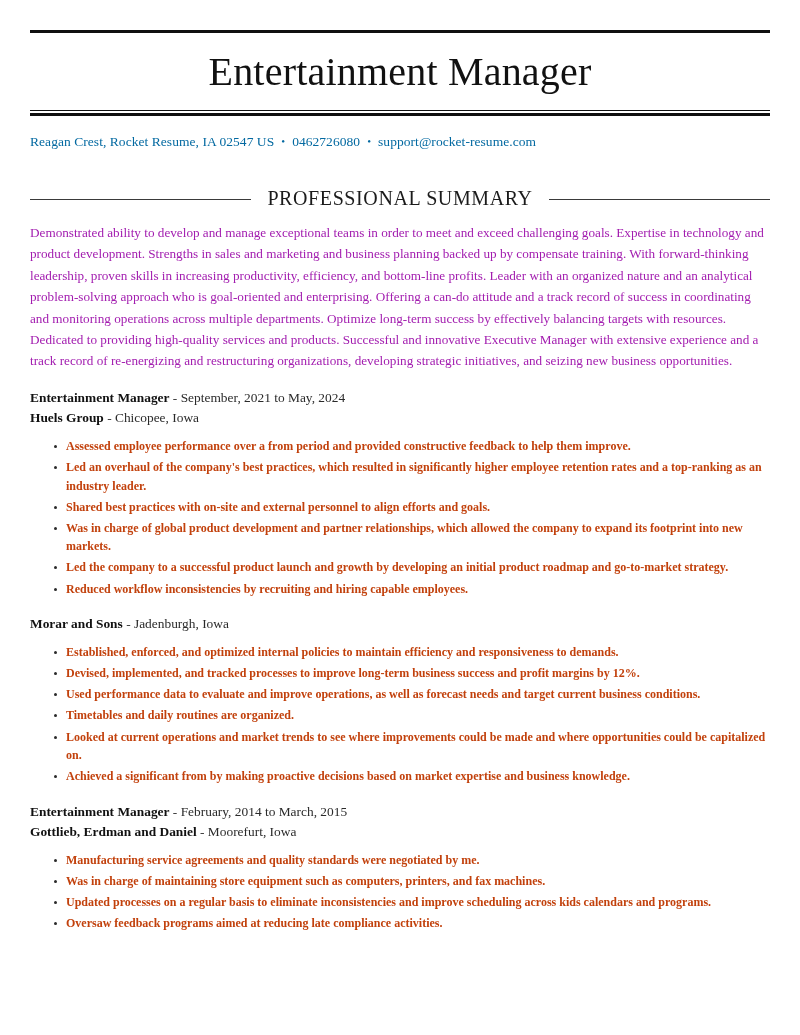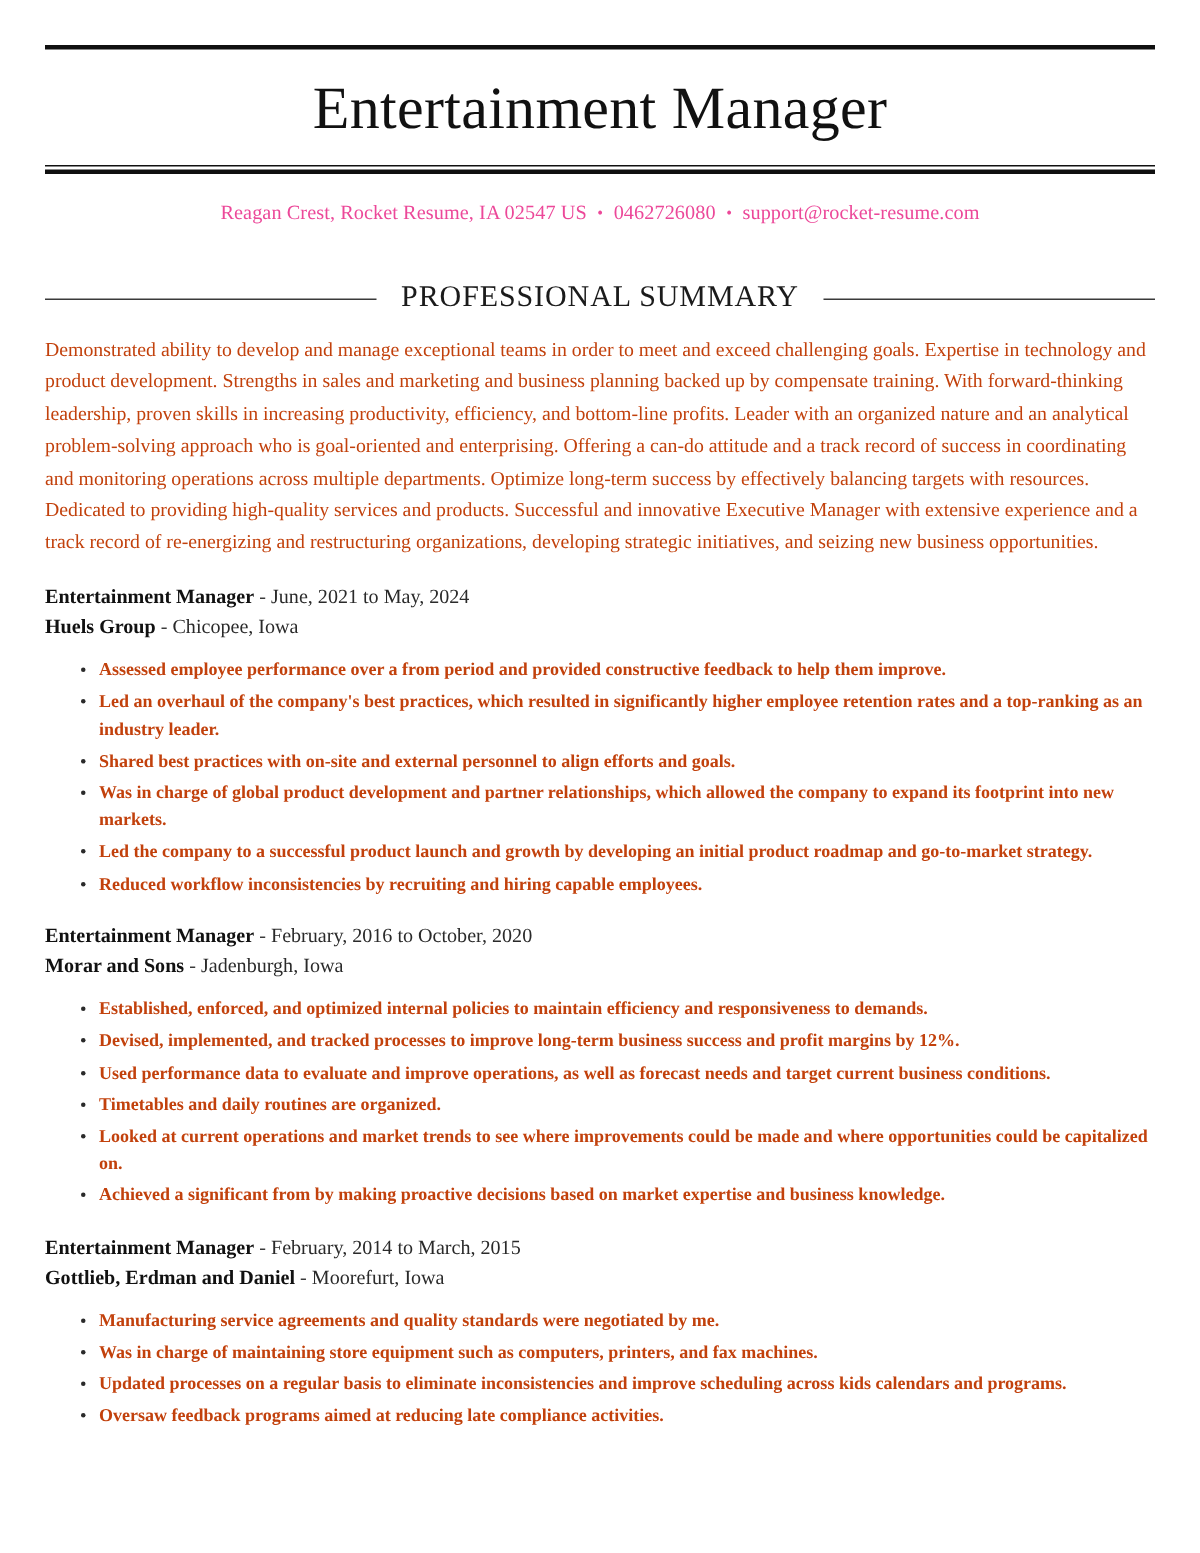--- a/index.html
+++ b/index.html
@@ -40,23 +40,22 @@
     text-align: center;
     font-size: 40px;
     line-height: 1.0;
     font-weight: 400;
     letter-spacing: 0.2px;
     padding: 19px 0 18px 0;
     color: #111111;
     font-family: "Liberation Serif", "DejaVu Serif", serif;
   }
   .contact-line {
-    text-align: center;
     font-size: 13.5px;
-    color: #ec4899;
+    color: #0369a1;
     padding-top: 18px;
     letter-spacing: 0.05px;
   }
   .contact-sep {
     display: inline-block;
     padding: 0 7px;
     font-size: 11px;
     vertical-align: 1px;
   }
 
@@ -80,21 +79,21 @@
     letter-spacing: 0.6px;
     color: #1b1b1b;
     white-space: nowrap;
     transform: translateY(-1px);
   }
 
   
   .summary {
     font-size: 13.2px;
     line-height: 1.62;
-    color: #c2410c;
+    color: #a21caf;
     text-align: left;
   }
 
   
   .job { margin-top: 16px; }
   .job:first-of-type { margin-top: 6px; }
   .job-line {
     font-size: 13.4px;
     line-height: 1.5;
     color: #2a2a2a;
@@ -150,44 +149,39 @@
     <span class="section-title">PROFESSIONAL SUMMARY</span>
     <span class="bar"></span>
   </div>
   <div class="summary">Demonstrated ability to develop and manage exceptional teams in order to meet and exceed challenging goals. Expertise in technology and product development. Strengths in sales and marketing and business planning backed up by compensate training. With forward-thinking leadership, proven skills in increasing productivity, efficiency, and bottom-line profits. Leader with an organized nature and an analytical problem-solving approach who is goal-oriented and enterprising. Offering a can-do attitude and a track record of success in coordinating and monitoring operations across multiple departments. Optimize long-term success by effectively balancing targets with resources. Dedicated to providing high-quality services and products. Successful and innovative Executive Manager with extensive experience and a track record of re-energizing and restructuring organizations, developing strategic initiatives, and seizing new business opportunities.</div>
 
 
   <div class="job">
     <div class="job-line">
       <span class="strong">Entertainment Manager</span>
       <span class="dash">-</span>
-      <span>June, 2021 to May, 2024</span>
+      <span>September, 2021 to May, 2024</span>
     </div>
     <div class="job-line">
       <span class="strong">Huels Group</span>
       <span class="dash">-</span>
       <span>Chicopee, Iowa</span>
     </div>
     <ul class="bullets">
       <li>Assessed employee performance over a from period and provided constructive feedback to help them improve.</li>
       <li>Led an overhaul of the company's best practices, which resulted in significantly higher employee retention rates and a top-ranking as an industry leader.</li>
       <li>Shared best practices with on-site and external personnel to align efforts and goals.</li>
       <li>Was in charge of global product development and partner relationships, which allowed the company to expand its footprint into new markets.</li>
       <li>Led the company to a successful product launch and growth by developing an initial product roadmap and go-to-market strategy.</li>
       <li>Reduced workflow inconsistencies by recruiting and hiring capable employees.</li>
     </ul>
   </div>
 
   <div class="job">
     <div class="job-line">
-      <span class="strong">Entertainment Manager</span>
-      <span class="dash">-</span>
-      <span>February, 2016 to October, 2020</span>
-    </div>
-    <div class="job-line">
       <span class="strong">Morar and Sons</span>
       <span class="dash">-</span>
       <span>Jadenburgh, Iowa</span>
     </div>
     <ul class="bullets">
       <li>Established, enforced, and optimized internal policies to maintain efficiency and responsiveness to demands.</li>
       <li>Devised, implemented, and tracked processes to improve long-term business success and profit margins by 12%.</li>
       <li>Used performance data to evaluate and improve operations, as well as forecast needs and target current business conditions.</li>
       <li>Timetables and daily routines are organized.</li>
       <li>Looked at current operations and market trends to see where improvements could be made and where opportunities could be capitalized on.</li>

